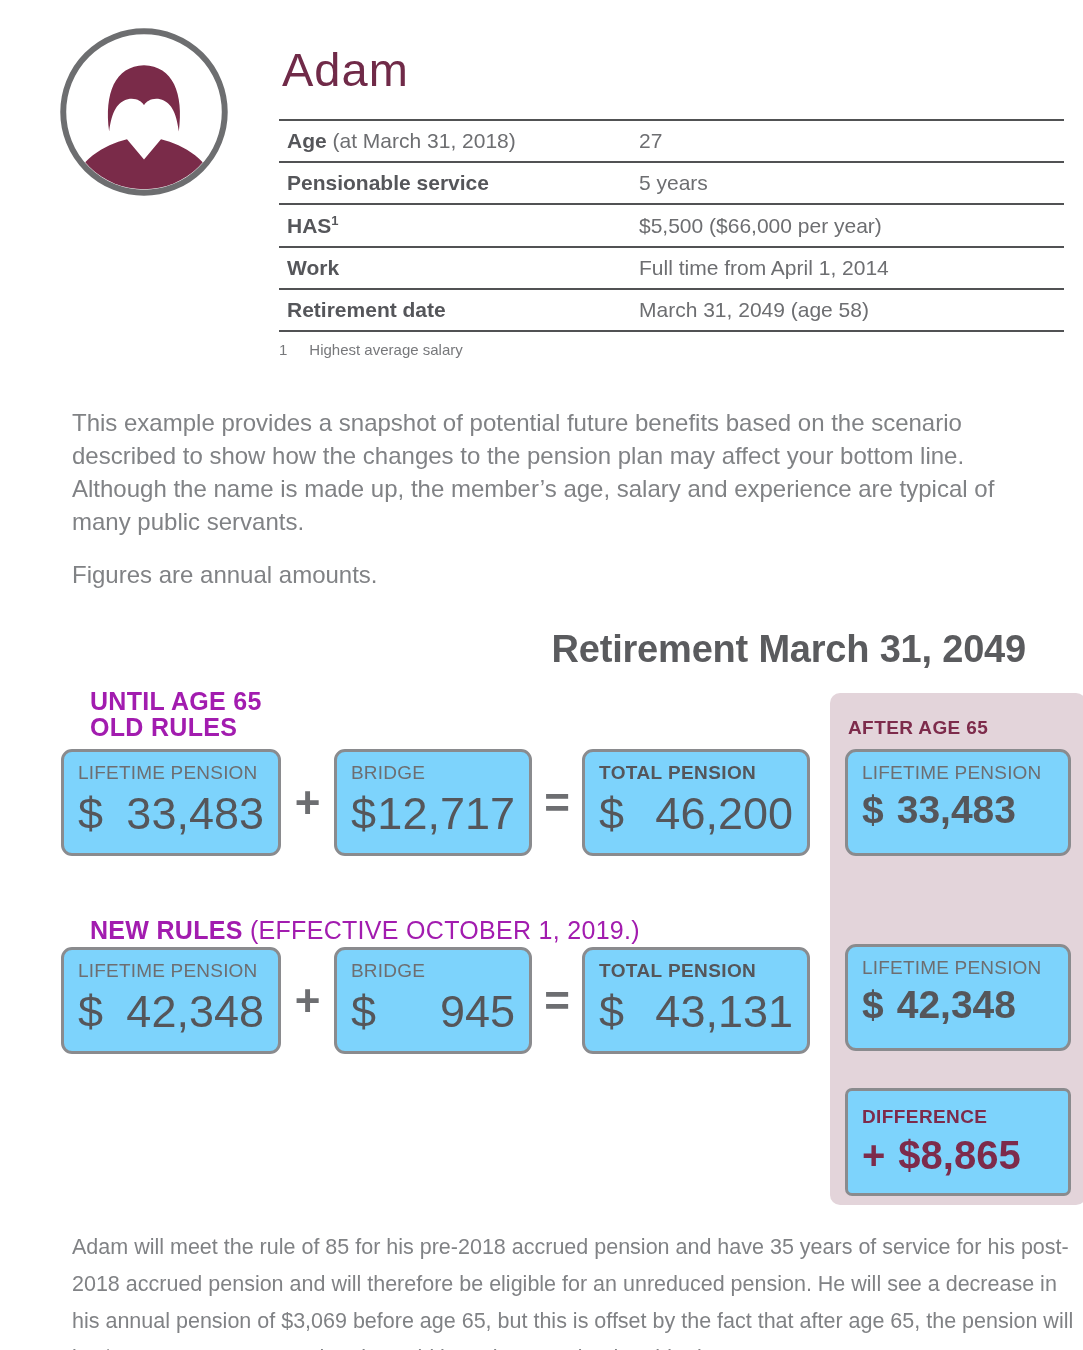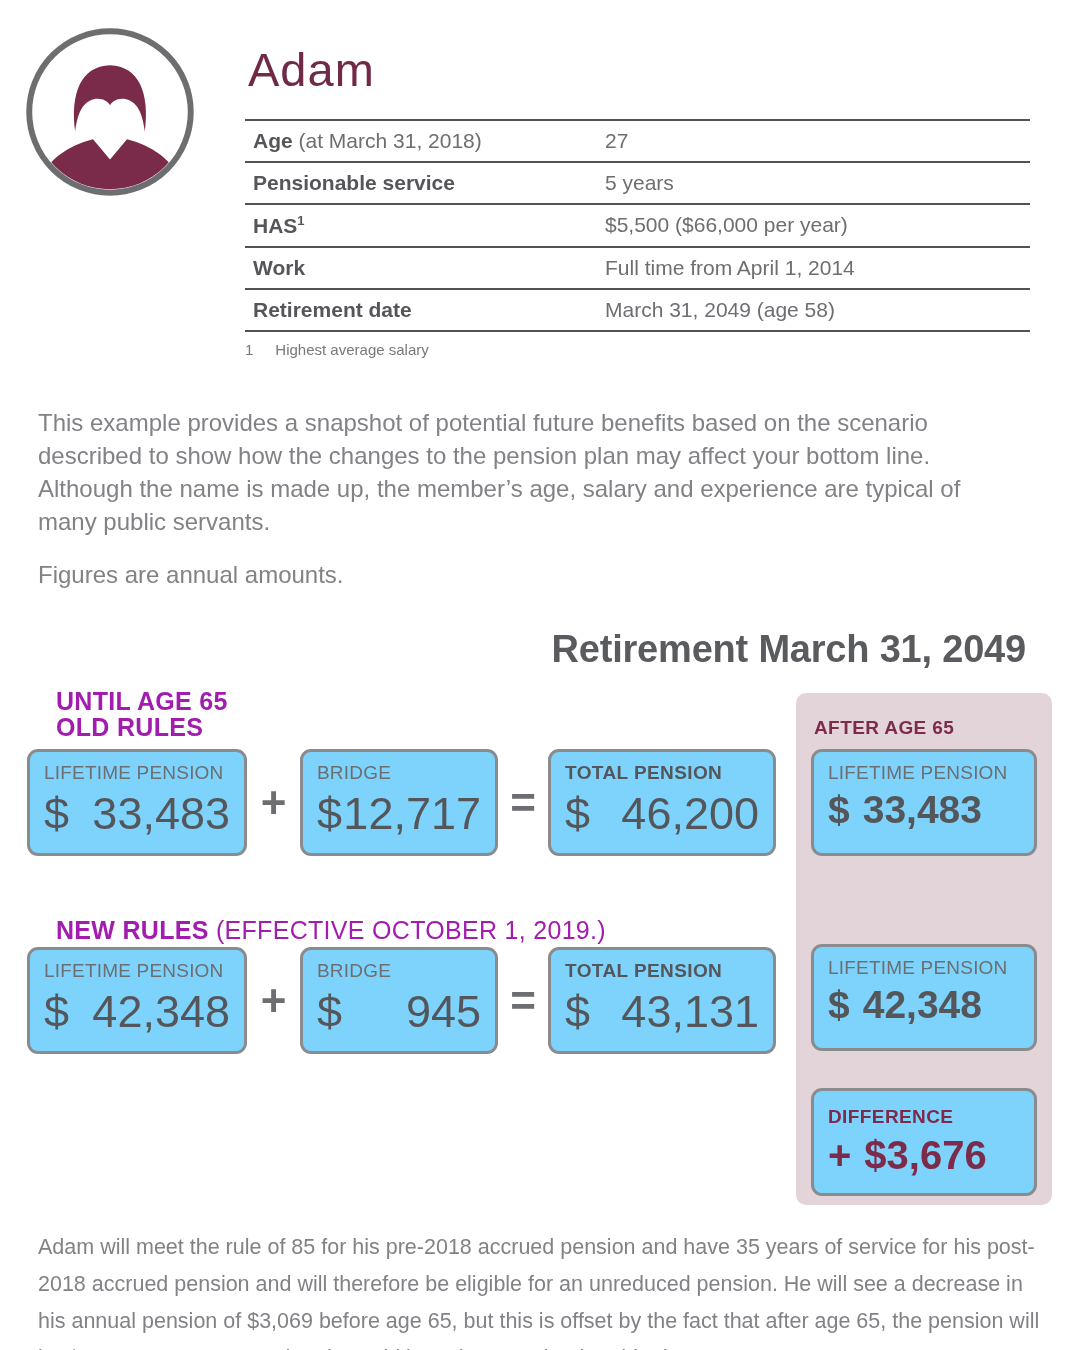--- a/index.html
+++ b/index.html
@@ -2,32 +2,32 @@
 <html><head>
 <meta charset="utf-8">
 <style>
   * { box-sizing: border-box; }
   html,body { margin:0; padding:0; background:#fff; }
   body {
     width:1083px; height:1350px; overflow:hidden;
     font-family:"Liberation Sans", sans-serif;
     -webkit-font-smoothing:antialiased;
   }
-  .page { position:relative; width:1026px; height:1350px; }
+  .page { position:relative; width:1026px; height:1350px;padding-left:34px; }
 
   
   .header { position:relative; min-height:368px; }
   .avatar { position:absolute; left:25px; top:27px; width:170px; height:170px; }
   .header-right { margin-left:245px; padding-top:46px; }
   .name {
     font-size:47px; font-weight:300; letter-spacing:1px;
     color:#702a48; line-height:1; margin:0 0 0 3px;
   }
   .profile-table { margin-top:26px; width:785px; }
-  .prow { display:flex; align-items:flex-start; border-top:2px solid #515254; padding:8px 0 8px 8px; }
+  .prow { display:flex; align-items:center; border-top:2px solid #515254; padding:8px 0 8px 8px; }
   .prow:last-of-type { border-bottom:2px solid #515254; }
   .plabel { flex:0 0 352px; font-size:21px; font-weight:bold; color:#55565a; }
   .plabel .suffix { font-weight:normal; color:#6d6e71; }
   .plabel sup { font-size:13px; }
   .pvalue { font-size:21px; color:#6d6e71; }
   .footnote { margin-top:9px; padding-left:0; display:flex; gap:22px; font-size:15px; color:#77787b; }
 
   
   .intro { margin:38px 60px 0 38px; width:985px; }
   .intro p { margin:0; font-size:24px; line-height:33px; color:#808285; }
@@ -66,21 +66,21 @@
 
   
   .after-panel {
     width:256px; height:512px; margin:5px 0 0 20px;
     background:#e3d4da; border-radius:10px; padding:22px 15px 0 15px;
   }
   .after-heading { font-size:19px; font-weight:bold; color:#7d2b4b; letter-spacing:0.4px; line-height:26px; margin-left:3px; }
   .after-box { width:226px; margin-top:8px; }
   .after-box .cvalue { justify-content:flex-start; gap:13px; font-weight:bold; font-size:39px; color:#55565a; }
   .after-box.second { margin-top:88px; }
-  .diff-box { width:226px; height:108px; margin-top:37px; padding-top:15px; }
+  .diff-box { width:226px; height:108px; margin-top:37px; padding-top:15px;border-radius:7px; }
   .diff-box .clabel { font-weight:bold; color:#7d2b4b; letter-spacing:0.4px; }
   .diff-box .cvalue { justify-content:flex-start; gap:13px; font-weight:bold; font-size:40px; color:#7d2b4b; }
 
   
   .outro { margin:24px 40px 0 38px; width:1008px; }
   .outro p { margin:0; font-size:21.5px; line-height:37px; color:#808285; }
 </style>
 </head>
 <body>
 
@@ -226,21 +226,21 @@
         <div class="cvalue">
           <span>$</span>
           <span>42,348</span>
         </div>
       </div>
 
       <div class="cbox diff-box">
         <div class="clabel">DIFFERENCE</div>
         <div class="cvalue">
           <span>+</span>
-          <span>$3,676</span>
+          <span>$8,865</span>
         </div>
       </div>
     </div>
   </div>
 
   <div class="outro">
     <p>Adam will meet the rule of 85 for his pre-2018 accrued pension and have 35 years of service for his post-2018 accrued pension and will therefore be eligible for an unreduced pension. He will see a decrease in his annual pension of $3,069 before age 65, but this is offset by the fact that after age 65, the pension will be $8,865 more per year than it would have been under the old rules.</p>
   </div>
 
 </div>

